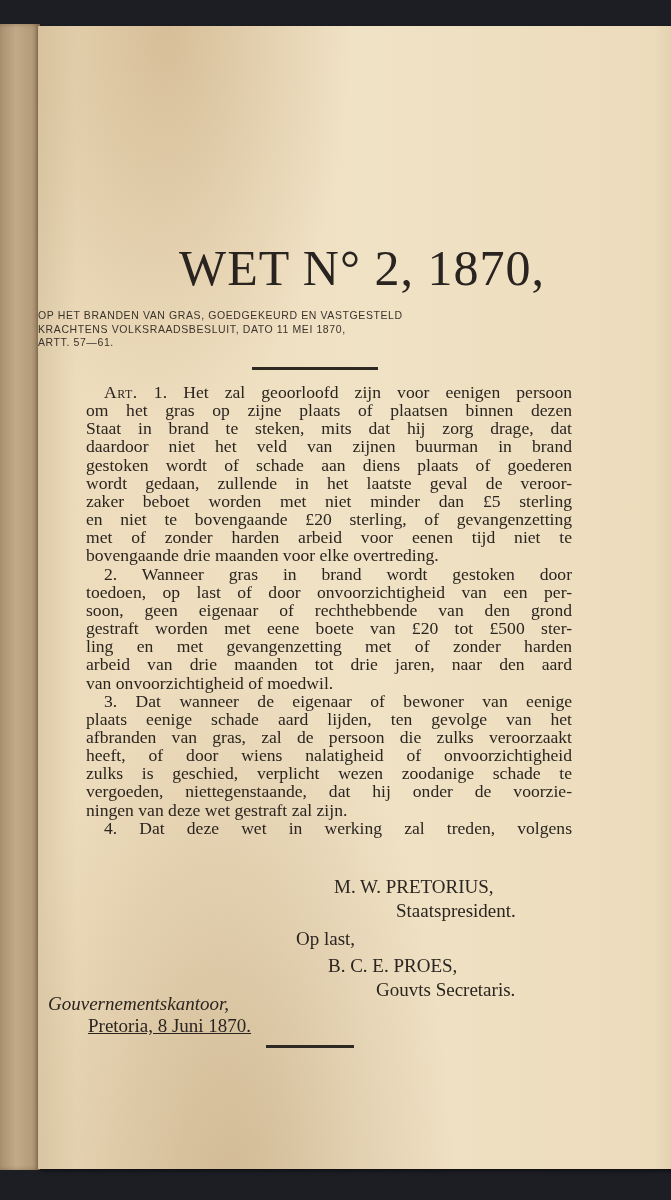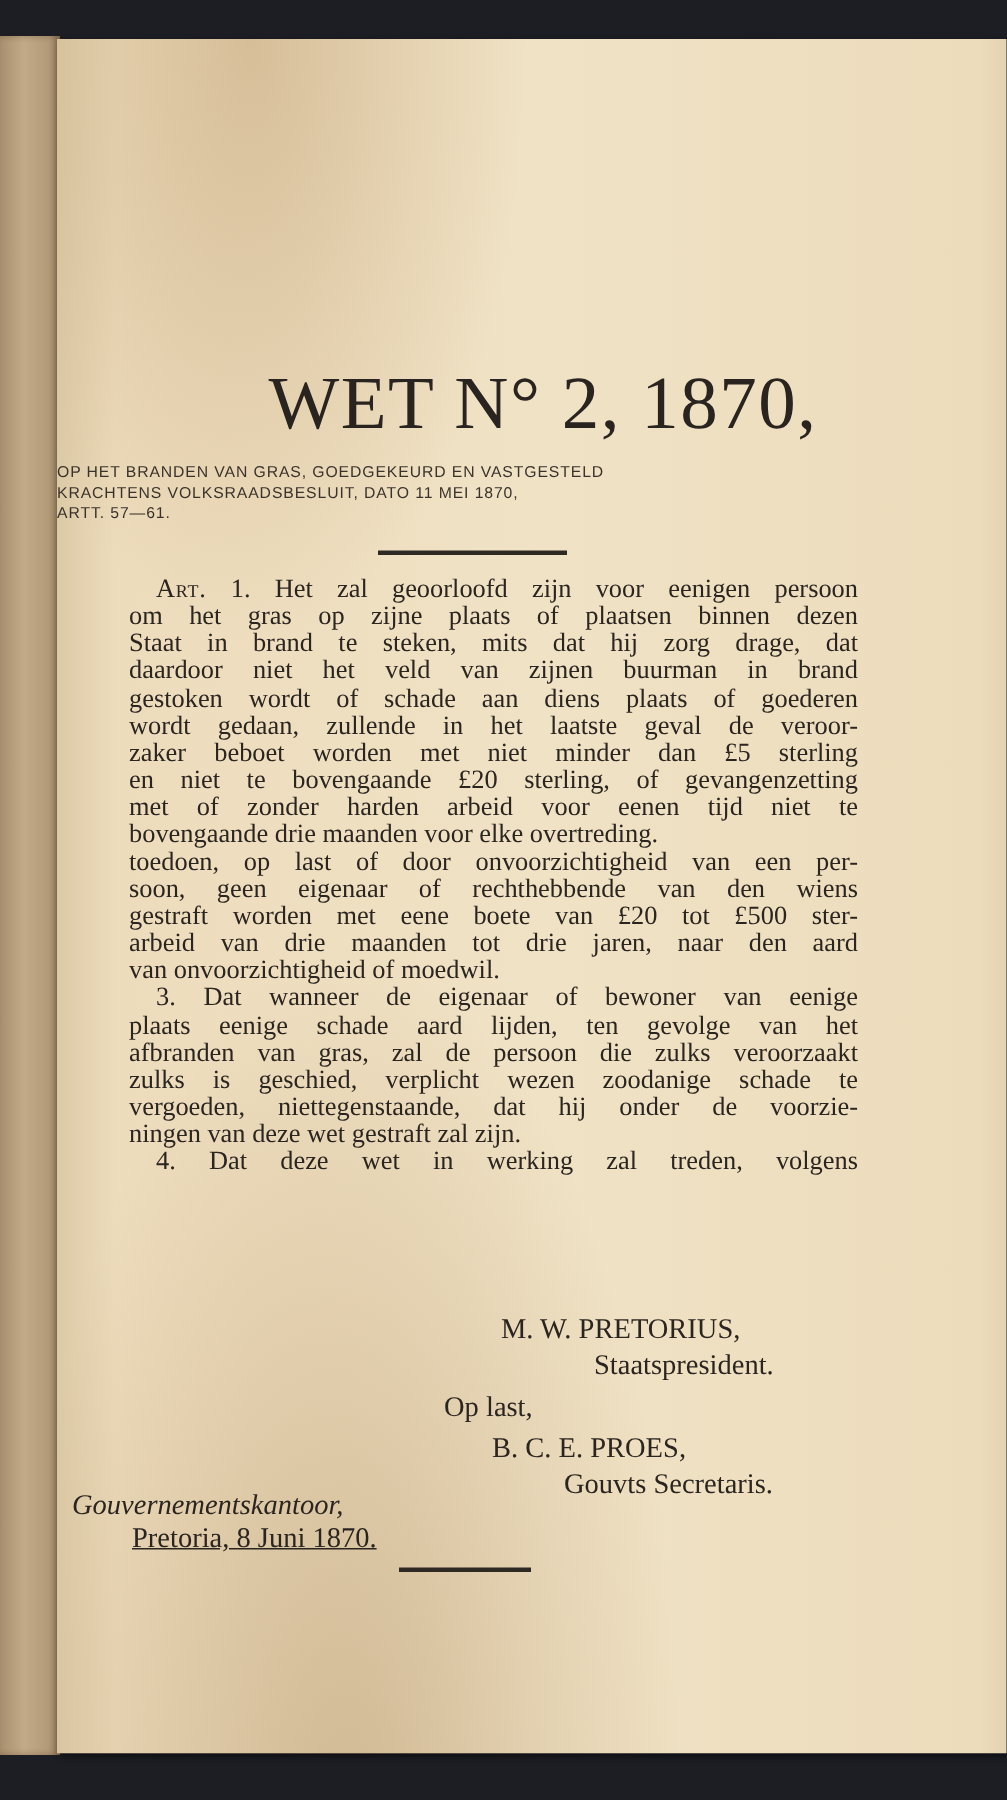--- a/index.html
+++ b/index.html
@@ -79,31 +79,34 @@
         <span class="line">daardoor niet het veld van zijnen buurman in brand</span>
         <span class="line">gestoken wordt of schade aan diens plaats of goederen</span>
         <span class="line">wordt gedaan, zullende in het laatste geval de veroor-</span>
         <span class="line">zaker beboet worden met niet minder dan £5 sterling</span>
         <span class="line">en niet te bovengaande £20 sterling, of gevangenzetting</span>
         <span class="line">met of zonder harden arbeid voor eenen tijd niet te</span>
         <span class="line last">bovengaande drie maanden voor elke overtreding.</span>
       </div>
 
       <div>
+        <span class="line indent"><span>2.</span> <span>Wanneer gras in brand wordt gestoken door</span></span>
         <span class="line">toedoen, op last of door onvoorzichtigheid van een per-</span>
-        <span class="line">soon, geen eigenaar of rechthebbende van den wiens</span>
+        <span class="line">soon, geen eigenaar of rechthebbende van den grond</span>
         <span class="line">gestraft worden met eene boete van £20 tot £500 ster-</span>
+        <span class="line">ling en met gevangenzetting met of zonder harden</span>
         <span class="line">arbeid van drie maanden tot drie jaren, naar den aard</span>
         <span class="line last">van onvoorzichtigheid of moedwil.</span>
       </div>
 
       <div>
         <span class="line indent"><span>3.</span> <span>Dat wanneer de eigenaar of bewoner van eenige</span></span>
         <span class="line">plaats eenige schade aard lijden, ten gevolge van het</span>
         <span class="line">afbranden van gras, zal de persoon die zulks veroorzaakt</span>
+        <span class="line">heeft, of door wiens nalatigheid of onvoorzichtigheid</span>
         <span class="line">zulks is geschied, verplicht wezen zoodanige schade te</span>
         <span class="line">vergoeden, niettegenstaande, dat hij onder de voorzie-</span>
         <span class="line last">ningen van deze wet gestraft zal zijn.</span>
       </div>
 
       <div>
         <span class="line indent"><span>4.</span> <span>Dat deze wet in werking zal treden, volgens</span></span>
       </div>
     </div>
 

